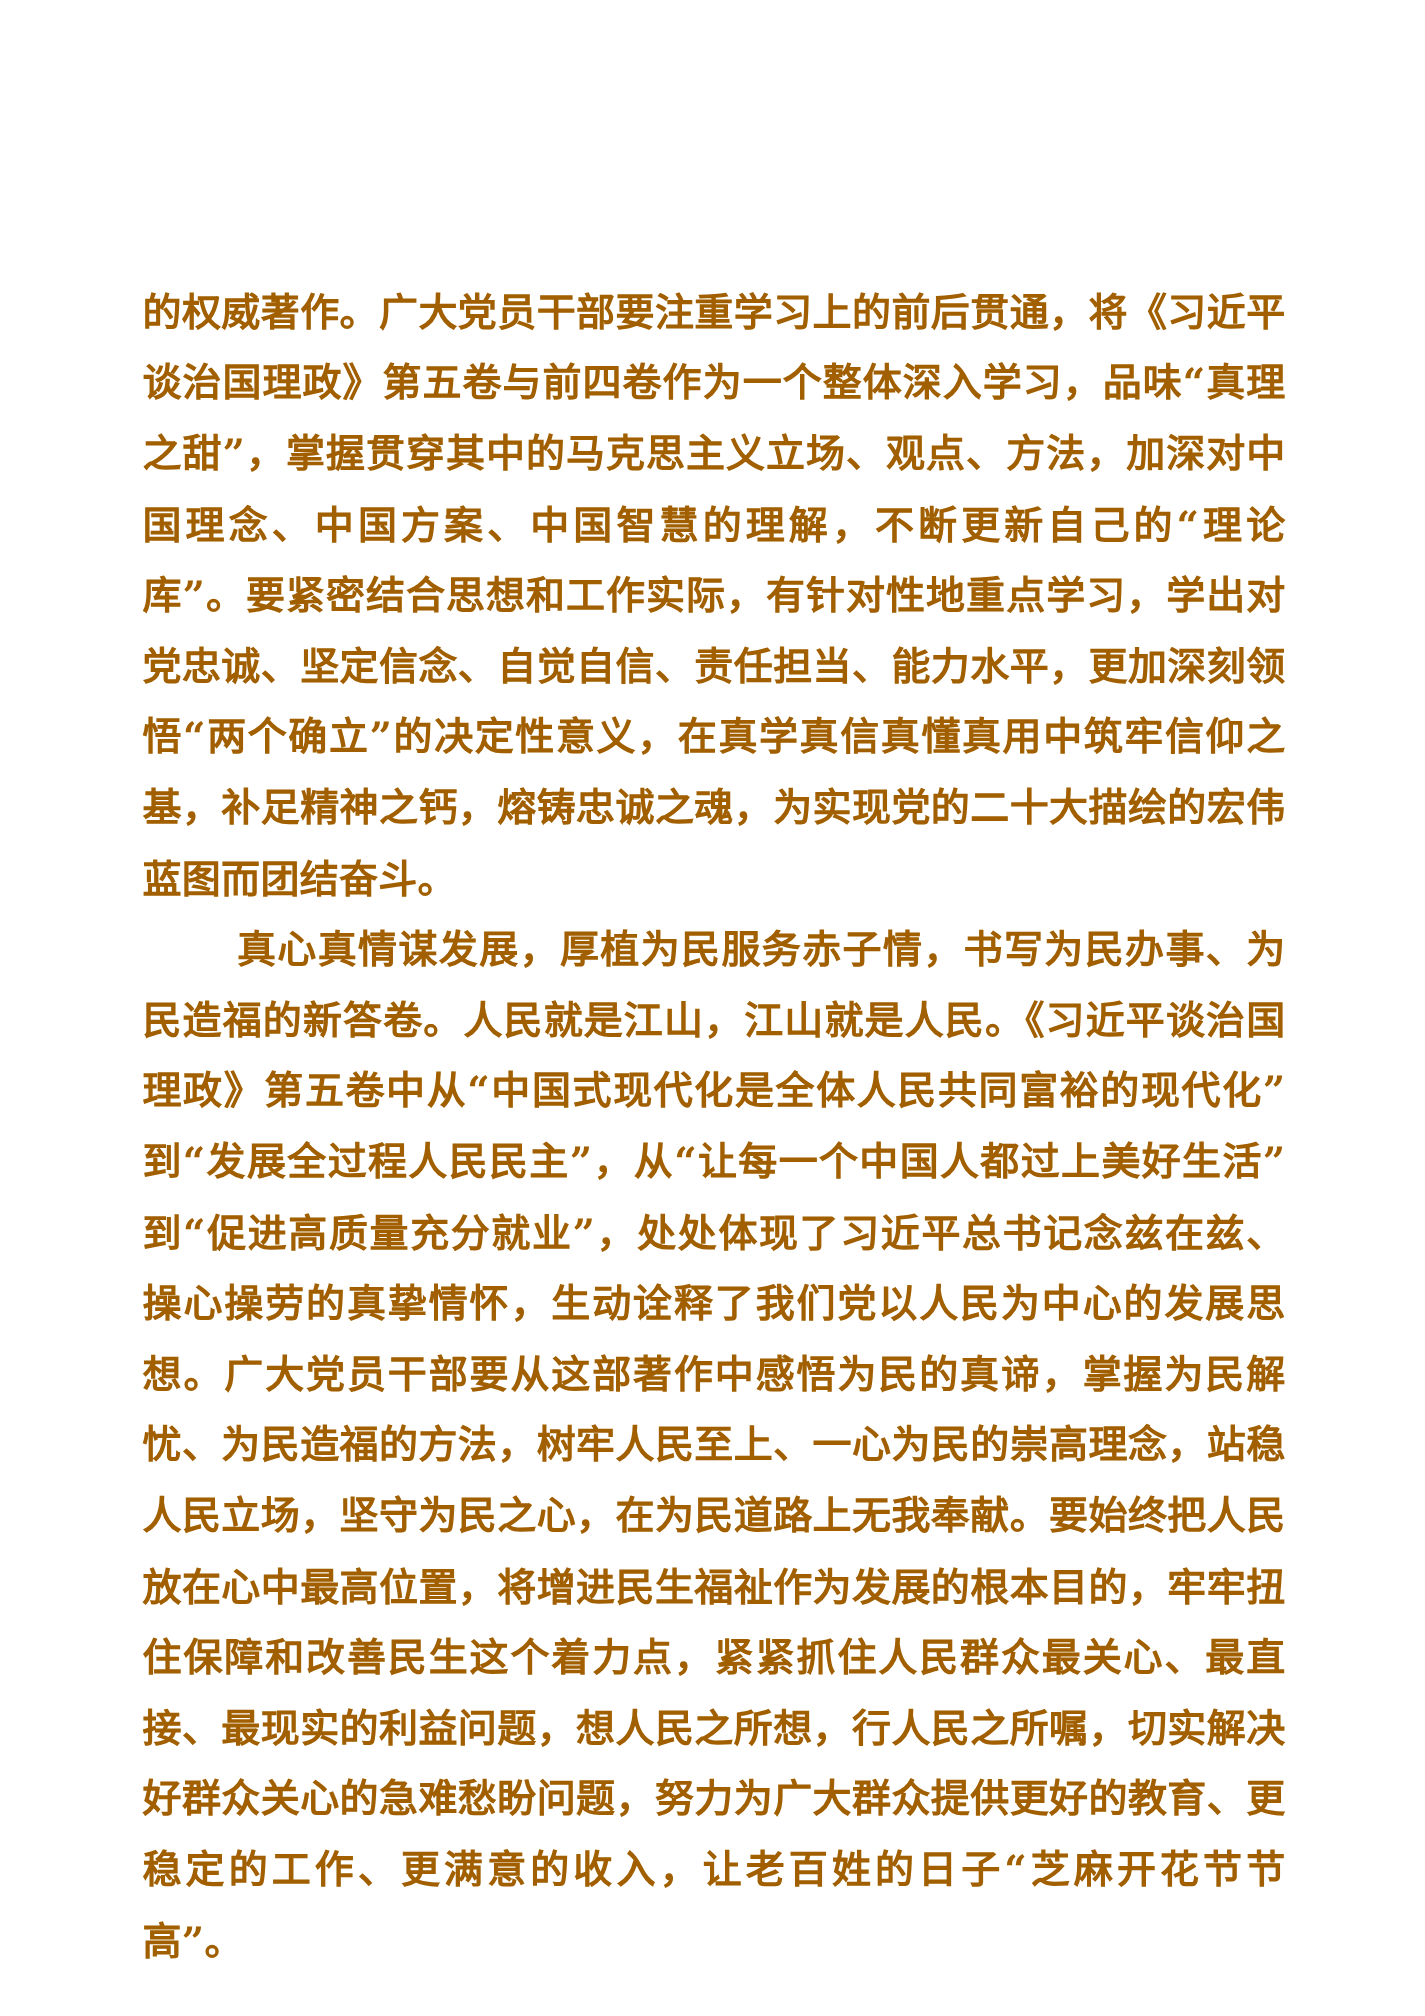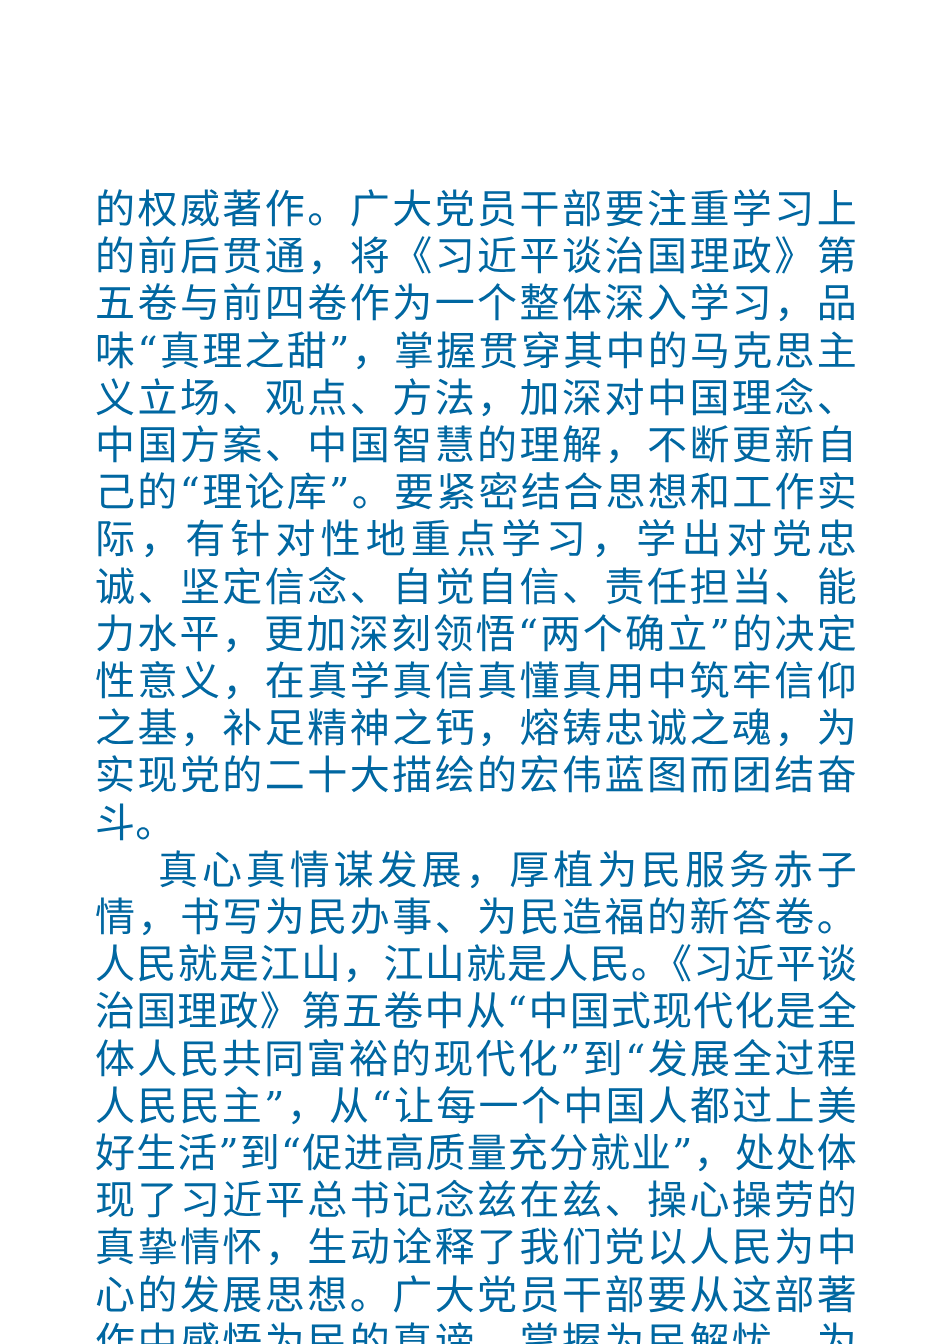--- a/index.html
+++ b/index.html
@@ -22,30 +22,30 @@
     position: absolute;
     left: 95px;
     top: 186px;
     width: 762px;
   }
 
   .para {
     margin: 0;
     padding: 0;
     font-family: "DejaVu Serif", "Liberation Serif", serif;
-    font-size: 40px;
+    font-size: 26px;
     line-height: 47.2px;
-    color: #0369a1;
+    color: #a16207;
     text-align: justify;
     text-align-last: left;
     text-justify: inter-character;
     letter-spacing: 0.2px;
     word-break: break-all;
     white-space: normal;
-    font-weight: 400;
+    font-weight: 700;
     -webkit-font-smoothing: none;
   }
 
   .para.indent {
     text-indent: 63px;
   }
 
   
   .text-body {
     filter: contrast(1.06) brightness(0.99);

